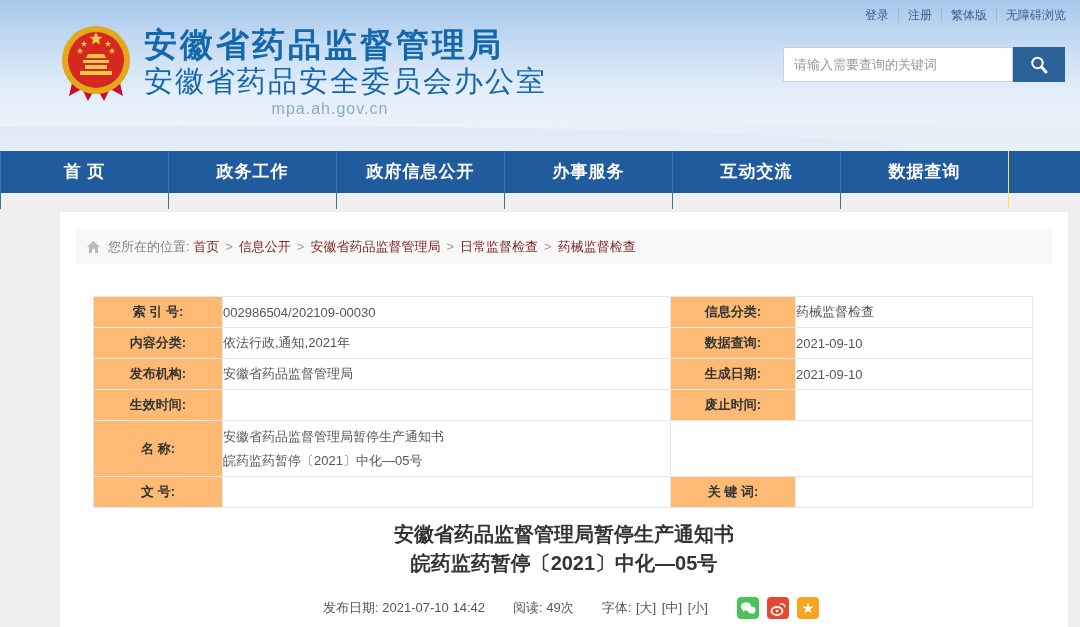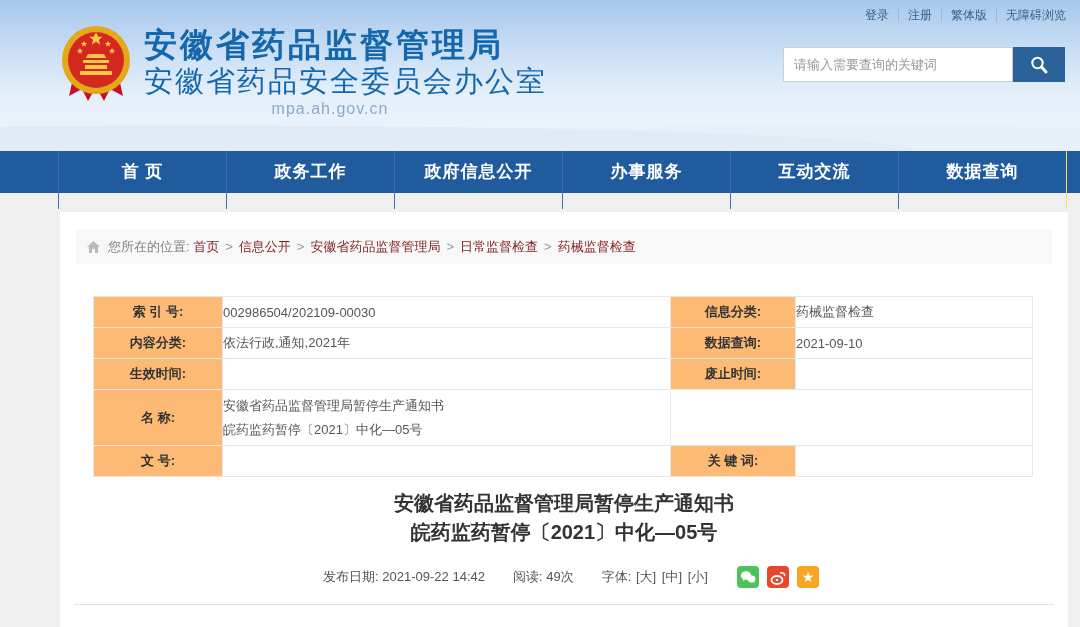--- a/index.html
+++ b/index.html
@@ -24,21 +24,21 @@
   .domain { width:372px; text-align:center; font-size:16px; color:#8ea9c6; letter-spacing:1px; margin-top:2px; }
   .search { position:absolute; top:47px; right:15px; display:flex; z-index:3; }
   .search input { width:230px; height:35px; border:1px solid #cfcfcf; background:#fff;
     font-size:13px; padding:0 10px; color:#8b5cf6; outline:none; }
   .search input::placeholder { color:#999; }
   .search button { width:52px; height:35px; border:none; background:#2b6299; cursor:pointer;
     display:flex; align-items:center; justify-content:center; }
 
   
   .nav { height:42px; background:#205b9e; }
-  .nav-inner { margin-left:58px; width:1009px; height:58px; display:flex; }
+  .nav-inner { width:1009px; height:58px; display:flex; }
   .nav-item { flex:1; text-align:center; line-height:42px; color:#fff; font-size:17px;
     font-weight:bold; letter-spacing:1px; border-left:1px solid #426fa9; cursor:pointer; }
   .nav-item:last-child { border-right:1px solid #fde047; }
 
   
   .card { margin-left:60px; width:1008px; height:444px; background:#fff; }
   .breadcrumb { margin:0 16px; position:relative; top:18px; height:34px; line-height:34px;
     background:#f8f8f8; font-size:13px; color:#828282; padding-left:10px;
     display:flex; align-items:center; }
   .breadcrumb .home { margin-right:7px; display:inline-flex; }
@@ -156,20 +156,26 @@
         <td class="lab c3">信息分类:</td>
         <td class="val c4">药械监督检查</td>
       </tr>
       <tr>
         <td class="lab c1">内容分类:</td>
         <td class="val c2">依法行政,通知,2021年</td>
         <td class="lab c3">数据查询:</td>
         <td class="val c4">2021-09-10</td>
       </tr>
       <tr>
+        <td class="lab c1">发布机构:</td>
+        <td class="val c2">安徽省药品监督管理局</td>
+        <td class="lab c3">生成日期:</td>
+        <td class="val c4">2021-09-10</td>
+      </tr>
+      <tr>
         <td class="lab c1">生效时间:</td>
         <td class="val c2"></td>
         <td class="lab c3">废止时间:</td>
         <td class="val c4"></td>
       </tr>
       <tr class="name-row">
         <td class="lab c1">名  称:</td>
         <td class="val c2 two-line">
           <div>安徽省药品监督管理局暂停生产通知书</div>
           <div>皖药监药暂停〔2021〕中化—05号</div>
@@ -186,21 +192,21 @@
       </table>
 
     <div class="article-title">
       <div>安徽省药品监督管理局暂停生产通知书</div>
       <div>皖药监药暂停〔2021〕中化—05号</div>
     </div>
 
     <div class="meta">
       <span class="grp">
         <span>发布日期:</span>
-        <span>2021-09-22 14:42</span>
+        <span>2021-07-10 14:42</span>
       </span>
       <span class="grp">
         <span>阅读:</span>
         <span>49次</span>
       </span>
       <span class="grp">
         <span>字体:</span>
         <span class="fbtn">[大]</span>
         <span class="fbtn">[中]</span>
         <span class="fbtn">[小]</span>

